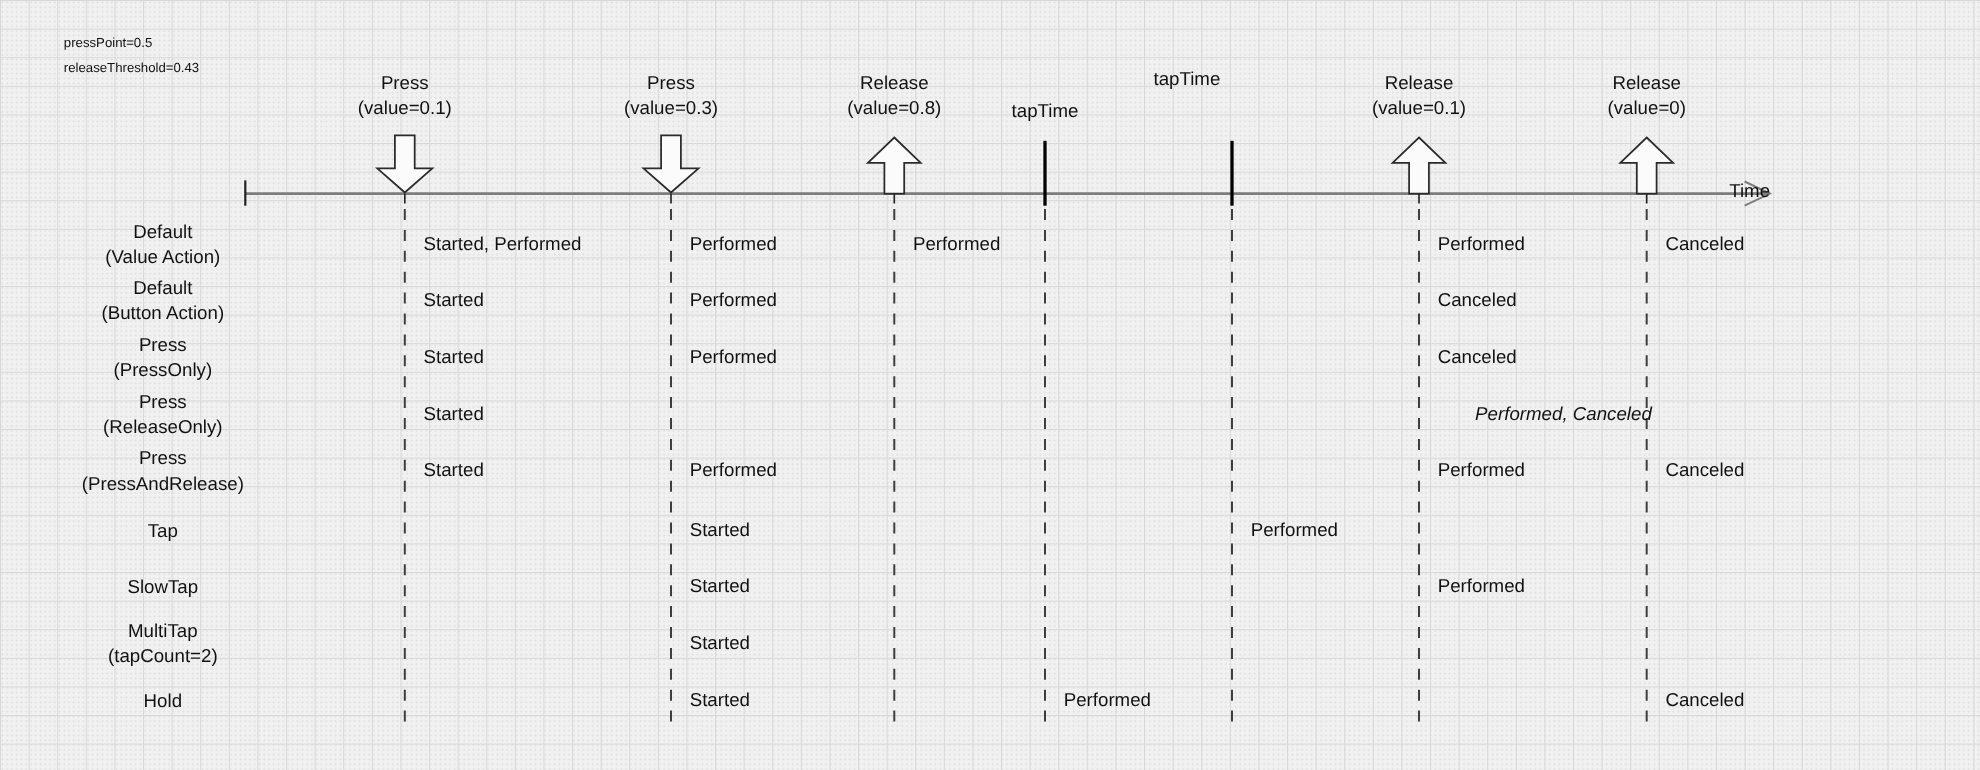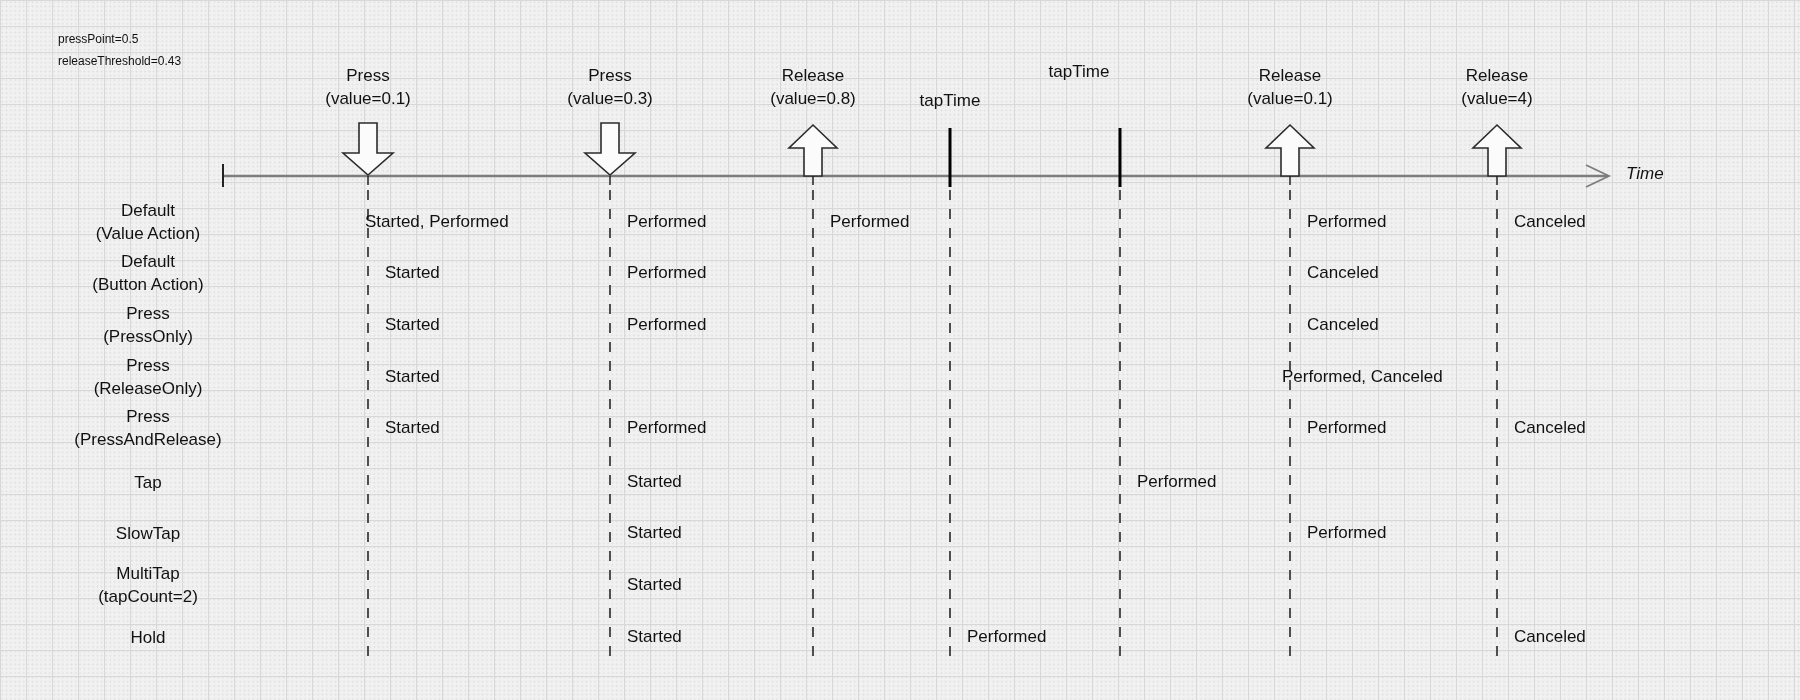--- a/index.html
+++ b/index.html
@@ -30,26 +30,25 @@
     line-height: 22px;
     white-space: nowrap;
   }
   #gfx {
     position: absolute;
     left: 0;
     top: 0;
   }
   .time-label {
     position: absolute;
-    left: 1626px;
+    left: 1572px;
     top: 163px;
     font-size: 17px;
     line-height: 22px;
     white-space: nowrap;
-    font-style: italic;
   }
   .event-label {
     position: absolute;
     transform: translateX(-50%);
     text-align: center;
     font-size: 17px;
     line-height: 23px;
     white-space: nowrap;
   }
   .row-label {
@@ -121,21 +120,21 @@
       </div>
       <div class="event-label" style="left: 1079px; top: 60px;">
         <div>tapTime</div>
       </div>
       <div class="event-label" style="left: 1290px; top: 64px;">
         <div>Release</div>
         <div>(value=0.1)</div>
       </div>
       <div class="event-label" style="left: 1497px; top: 64px;">
         <div>Release</div>
-        <div>(value=4)</div>
+        <div>(value=0)</div>
       </div>
     </div>
   <div id="row-labels">
       <div class="row-label" style="left: -2px; top: 199px;">
         <div>Default</div>
         <div>(Value Action)</div>
       </div>
       <div class="row-label" style="left: -2px; top: 250px;">
         <div>Default</div>
         <div>(Button Action)</div>
@@ -160,33 +159,33 @@
       </div>
       <div class="row-label" style="left: -2px; top: 562px;">
         <div>MultiTap</div>
         <div>(tapCount=2)</div>
       </div>
       <div class="row-label" style="left: -2px; top: 625.5px;">
         <div>Hold</div>
       </div>
     </div>
   <div id="annotations">
-      <div class="annotation" style="left: 365px; top: 211px;">Started, Performed</div>
+      <div class="annotation" style="left: 385px; top: 211px;">Started, Performed</div>
       <div class="annotation" style="left: 627px; top: 211px;">Performed</div>
       <div class="annotation" style="left: 830px; top: 211px;">Performed</div>
       <div class="annotation" style="left: 1307px; top: 211px;">Performed</div>
       <div class="annotation" style="left: 1514px; top: 211px;">Canceled</div>
       <div class="annotation" style="left: 385px; top: 262px;">Started</div>
       <div class="annotation" style="left: 627px; top: 262px;">Performed</div>
       <div class="annotation" style="left: 1307px; top: 262px;">Canceled</div>
       <div class="annotation" style="left: 385px; top: 314px;">Started</div>
       <div class="annotation" style="left: 627px; top: 314px;">Performed</div>
       <div class="annotation" style="left: 1307px; top: 314px;">Canceled</div>
       <div class="annotation" style="left: 385px; top: 366px;">Started</div>
-      <div class="annotation" style="left: 1282px; top: 366px;">Performed, Canceled</div>
+      <div class="annotation" style="left: 1341px; top: 366px; font-style: italic;">Performed, Canceled</div>
       <div class="annotation" style="left: 385px; top: 417px;">Started</div>
       <div class="annotation" style="left: 627px; top: 417px;">Performed</div>
       <div class="annotation" style="left: 1307px; top: 417px;">Performed</div>
       <div class="annotation" style="left: 1514px; top: 417px;">Canceled</div>
       <div class="annotation" style="left: 627px; top: 471px;">Started</div>
       <div class="annotation" style="left: 1137px; top: 471px;">Performed</div>
       <div class="annotation" style="left: 627px; top: 522px;">Started</div>
       <div class="annotation" style="left: 1307px; top: 522px;">Performed</div>
       <div class="annotation" style="left: 627px; top: 574px;">Started</div>
       <div class="annotation" style="left: 627px; top: 626px;">Started</div>

